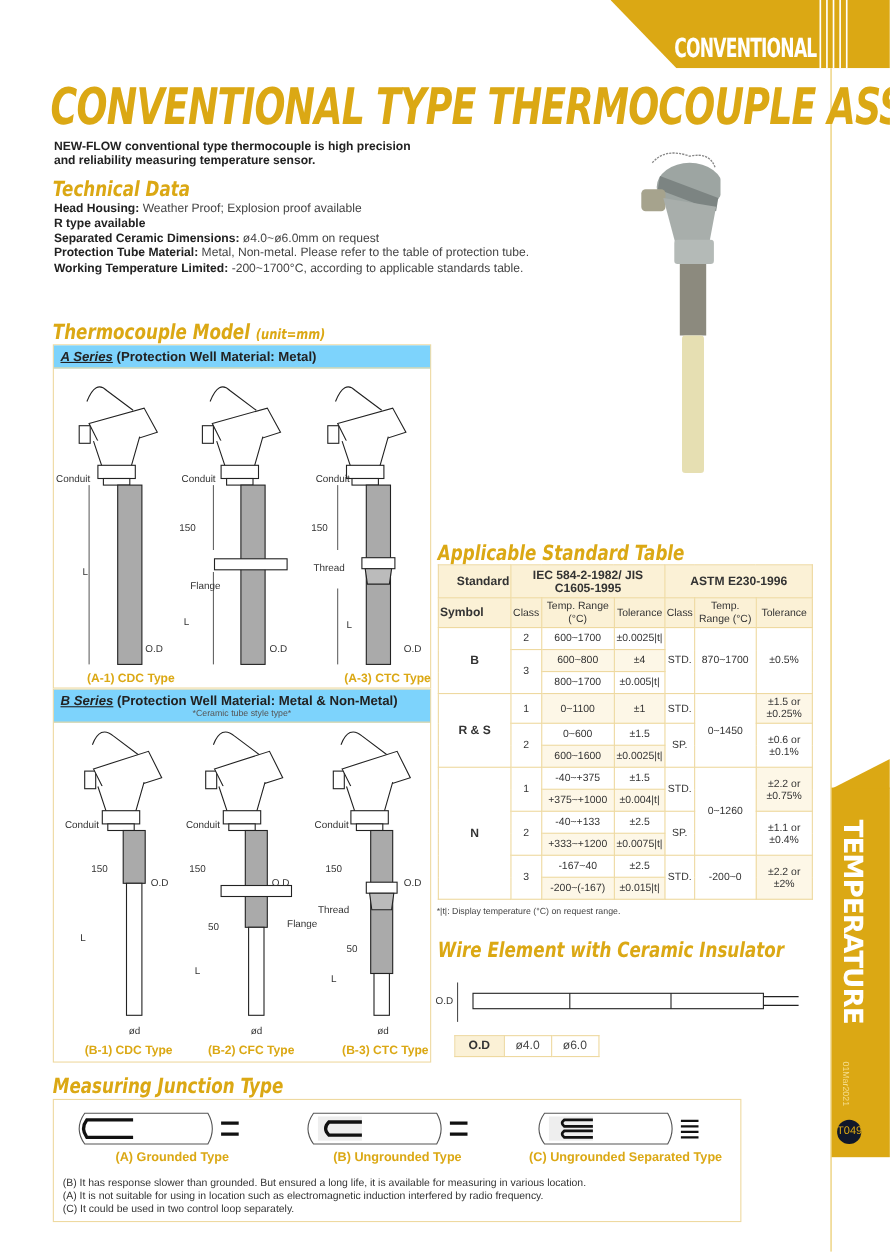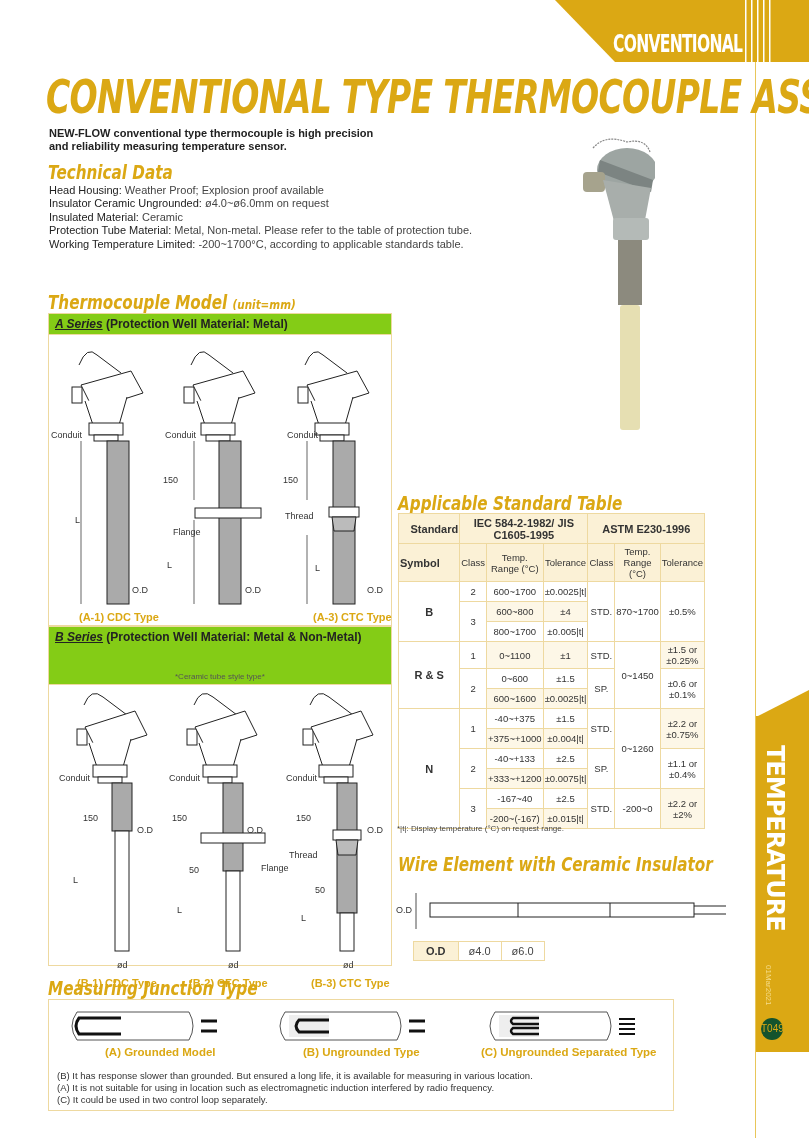--- a/index.html
+++ b/index.html
@@ -13,34 +13,34 @@
                   font-family: "DejaVu Sans Condensed", "DejaVu Sans", sans-serif; }
   .banner-line { position: absolute; left: 755px; top: 62px; width: 1px; height: 1076px; background: #e8c65a; }
   .page-title { position: absolute; top: 70px; left: 46px; font-size: 46px; font-weight: bold;
                 font-style: italic; color: #dba814; transform: scaleX(0.72); transform-origin: left;
                 white-space: nowrap; letter-spacing: -1px; font-family: "DejaVu Sans", sans-serif; }
   .intro { position: absolute; top: 127px; left: 49px; font-size: 11px; font-weight: bold; line-height: 13px; width: 330px; }
   .h2 { position: absolute; font-size: 19px; font-weight: bold; font-style: italic; color: #dba814;
         transform: scaleX(0.8); transform-origin: left; white-space: nowrap; font-family: "DejaVu Sans", sans-serif; }
   .h2 .sub { font-size: 13px; }
   .tech { position: absolute; top: 184px; left: 49px; font-size: 11px; line-height: 13.4px; }
-  .tech b { font-weight: normal; text-align: right; }
+  .tech b { font-weight: bold; text-align: right; }
   .tech .v { color: #444; }
   
   .series-box { position: absolute; left: 48px; width: 344px; border: 1px solid #eed9a0; background: #fff; }
-  .series-head { background: #84cc16; border-bottom: 1px solid #eed9a0; padding: 3px 6px; font-size: 12px; font-weight: bold; }
+  .series-head { background: #7dd3fc; border-bottom: 1px solid #eed9a0; padding: 3px 6px; font-size: 12px; font-weight: bold; }
   .series-head u { font-style: italic; }
-  .series-note { font-size: 8px; font-weight: normal; color: #555; margin-left: 120px; margin-top: 28px; }
+  .series-note { font-size: 8px; font-weight: normal; color: #555; margin-left: 120px; }
   .diagram { position: relative; }
   .cap { position: absolute; font-size: 11px; font-weight: bold; color: #dba814; white-space: nowrap; }
   .lbl { position: absolute; font-size: 9px; color: #333; white-space: nowrap; }
   
   .photo { position: absolute; top: 130px; left: 555px; width: 100px; height: 300px; }
   
-  table.std { position: absolute; top: 513px; left: 398px; width: 307px; border-collapse: collapse; font-size: 9.5px; }
+  table.std { position: absolute; top: 513px; left: 398px; width: 341px; border-collapse: collapse; font-size: 9.5px; }
   table.std td, table.std th { border: 1px solid #eed9a0; text-align: center; padding: 2px 1px; color: #333; font-weight: normal; }
   table.std th { background: #fbf1d6; }
   table.std th.hb { font-weight: bold; font-size: 11px; color: #333; }
   table.std td.sym { font-weight: bold; font-size: 11px; }
   table.std td.sh { background: #fdf7e7; }
   table.std td.r { height: 20px; }
   .footnote { position: absolute; top: 824px; left: 397px; font-size: 8px; color: #444; }
   
   .wire { position: absolute; top: 893px; left: 396px; }
   table.od { position: absolute; top: 941px; left: 413px; border-collapse: collapse; font-size: 11px; }
@@ -49,21 +49,21 @@
   
   .jbox { position: absolute; top: 999px; left: 48px; width: 626px; height: 112px; border: 1px solid #eed9a0; }
   .jcap { position: absolute; top: 46px; font-size: 11.5px; color: #dba814; font-weight: bold; white-space: nowrap; }
   .jnotes { position: absolute; top: 70px; left: 8px; font-size: 9.5px; line-height: 12px; color: #333; }
   
   .side-tab { position: absolute; left: 756px; top: 716px; width: 53px; height: 336px; background: #dba814; }
   .side-label { position: absolute; left: 761px; top: 745px; writing-mode: vertical-rl; color: #fff; font-weight: bold;
                 font-size: 24px; transform-origin: center; letter-spacing: -1px; font-family: "DejaVu Sans", sans-serif; }
   .side-date { position: absolute; left: 764px; top: 965px; writing-mode: vertical-rl; font-size: 8px; color: #f5dc8a; }
   .page-num { position: absolute; left: 761px; top: 1018px; width: 22px; height: 22px; border-radius: 50%;
-              background: #14532d; color: #dba814; font-size: 10px; text-align: center; line-height: 22px; }
+              background: #0f172a; color: #dba814; font-size: 10px; text-align: center; line-height: 22px; }
 </style>
 </head>
 <body>
 
 <div class="banner">
   <svg width="254" height="62">
     <polygon points="0,0 254,0 254,62 60,62" fill="#dba814"></polygon>
     <rect x="190" y="0" width="1.5" height="62" fill="#fff"></rect>
     <rect x="196" y="0" width="1.5" height="62" fill="#fff"></rect>
     <rect x="202" y="0" width="1.5" height="62" fill="#fff"></rect>
@@ -73,22 +73,22 @@
   <div class="banner-label">CONVENTIONAL</div>
 </div>
 <div class="banner-line"></div>
 
 <div class="page-title">CONVENTIONAL TYPE THERMOCOUPLE ASSEMBLIES</div>
 <div class="intro">NEW-FLOW conventional type thermocouple is high precision and reliability measuring temperature sensor.</div>
 
 <div class="h2" style="top:161px;left:48px;">Technical Data</div>
 <div class="tech">
   <div><b>Head Housing:</b><span class="v"> Weather Proof; Explosion proof available</span></div>
-  <div><b>Insulator Ceramic Ungrounded:</b><span class="v"> ø4.0~ø6.0mm on request</span></div>
-  <div><b>Insulated Material:</b><span class="v"> Ceramic</span></div>
+  <div><b>R type available</b><span class="v"></span></div>
+  <div><b>Separated Ceramic Dimensions:</b><span class="v"> ø4.0~ø6.0mm on request</span></div>
   <div><b>Protection Tube Material:</b><span class="v"> Metal, Non-metal. Please refer to the table of protection tube.</span></div>
   <div><b>Working Temperature Limited:</b><span class="v"> -200~1700°C, according to applicable standards table.</span></div>
 </div>
 
 <div class="photo">
   <svg width="100" height="300" viewBox="0 0 100 300">
     <path d="M38 18 Q50 4 72 12 Q90 8 95 22" fill="none" stroke="#888" stroke-width="1.2" stroke-dasharray="2 1"></path>
     <ellipse cx="72" cy="40" rx="30" ry="22" fill="#9da5a2"></ellipse>
     <path d="M45 30 L98 50 L96 62 L43 42 Z" fill="#7c8482"></path>
     <rect x="28" y="42" width="22" height="20" rx="4" fill="#a6a38d"></rect>
@@ -351,21 +351,21 @@
       <path d="M28 12 L140 12 Q148 26 140 40 L28 40 Q18 26 28 12 Z" fill="#fff" stroke="#555"></path>
       <rect x="32" y="15" width="40" height="22" fill="#eee"></rect>
       <path d="M72 18 L46 18 Q42 21 46 24 L72 24" fill="none" stroke="#111" stroke-width="2.5"></path>
       <path d="M72 28 L46 28 Q42 31 46 34 L72 34" fill="none" stroke="#111" stroke-width="2.5"></path>
       <line x1="152" y1="19" x2="168" y2="19" stroke="#111" stroke-width="2"></line>
       <line x1="152" y1="24" x2="168" y2="24" stroke="#111" stroke-width="2"></line>
       <line x1="152" y1="29" x2="168" y2="29" stroke="#111" stroke-width="2"></line>
       <line x1="152" y1="34" x2="168" y2="34" stroke="#111" stroke-width="2"></line>
     </g>
   </svg>
-  <span class="jcap" style="left:56px;">(A) Grounded Model</span>
+  <span class="jcap" style="left:56px;">(A) Grounded Type</span>
   <span class="jcap" style="left:254px;">(B) Ungrounded Type</span>
   <span class="jcap" style="left:432px;">(C) Ungrounded Separated Type</span>
   <div class="jnotes">
     <div>(B) It has response slower than grounded. But ensured a long life, it is available for measuring in various location.</div>
     <div>(A) It is not suitable for using in location such as electromagnetic induction interfered by radio frequency.</div>
     <div>(C) It could be used in two control loop separately.</div>
   </div>
 </div>
 
 <div class="side-tab"></div>

